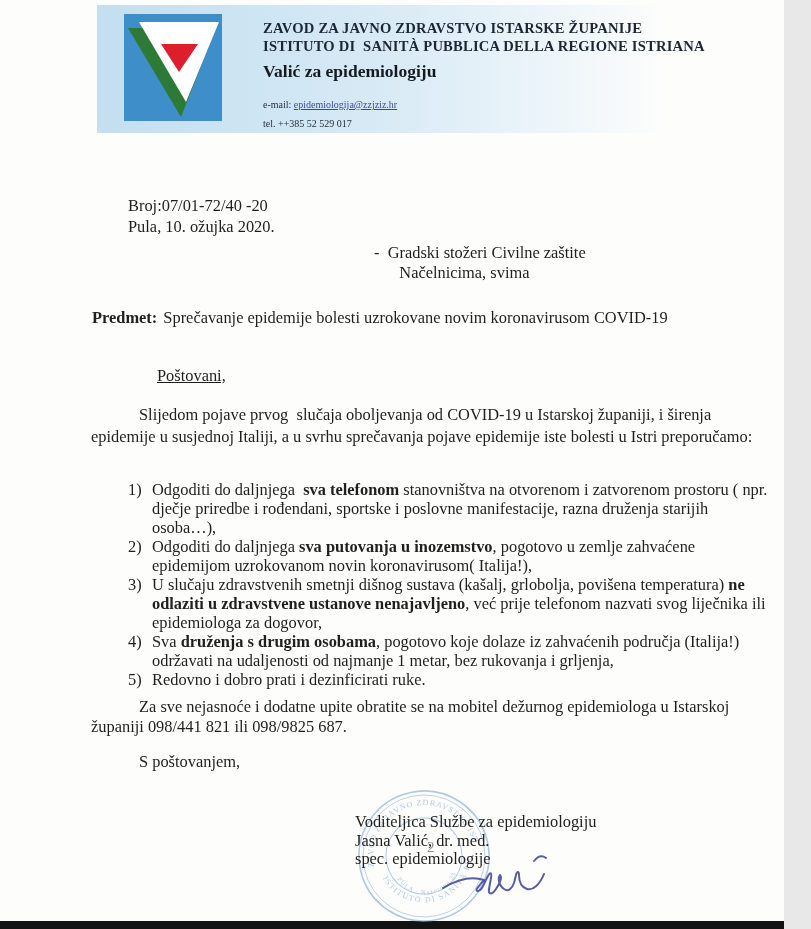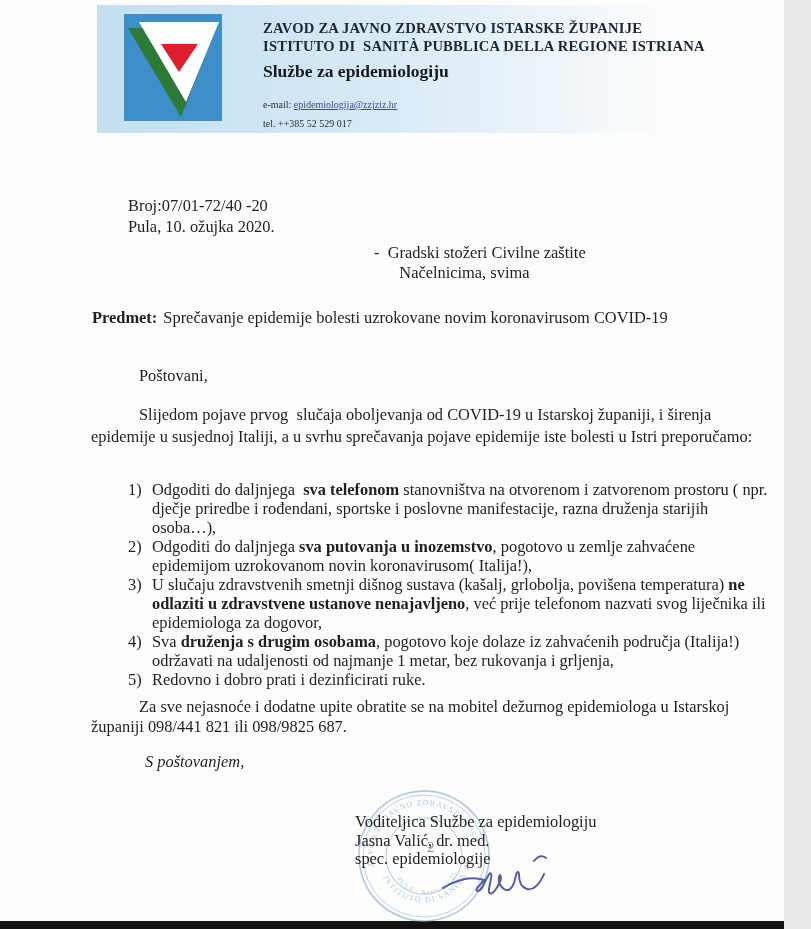--- a/index.html
+++ b/index.html
@@ -20,28 +20,28 @@
   .dept{font-weight:bold;font-size:17.5px;line-height:21px;margin-top:6px;color:#141a20;}
   .contact{font-size:10px;line-height:19px;margin-top:13px;color:#24303a;}
   .email-link{color:var(--link,#3b4a9a);text-decoration:underline;cursor:pointer;}
   
   .blk{position:absolute;font-size:16.4px;}
   .meta{left:92px;top:196px;line-height:20.5px;margin-left:36px;}
   .recipient{left:374px;top:243px;line-height:20px;}
   .recipient .r2{margin-left:13px;}
   .subject{left:92px;top:308px;line-height:20px;}
   .subject b{margin-right:2px;}
-  .salutation{left:139px;top:366px;}
+  .salutation{left:157px;top:366px;text-decoration:underline;}
   .intro{left:91px;top:404px;width:680px;line-height:21.5px;text-indent:48px;white-space:pre-wrap;}
   .rec-list{left:128px;top:480px;width:648px;line-height:19px;}
   .rec-item{display:flex;align-items:flex-start;}
   .rec-num{width:24px;flex:none;}
   .rec-text{flex:1;white-space:pre-wrap;}
   .contact-para{left:91px;top:697px;width:665px;line-height:19.5px;text-indent:48px;}
-  .regards{left:145px;top:752px;font-style:italic;}
+  .regards{left:139px;top:752px;}
   
   .sig-block{left:355px;top:813px;width:300px;line-height:18.5px;z-index:2;}
   .stamp{position:absolute;left:349px;top:781px;width:150px;height:150px;z-index:1;opacity:.6;transform:rotate(-12deg);}
   .stamp-number{position:absolute;left:427px;top:839px;font-size:15px;color:#8f8f8f;z-index:2;font-family:"Liberation Serif",serif;}
   .ink{position:absolute;left:440px;top:850px;z-index:3;}
   .footer-bar{position:absolute;left:0;top:921px;width:811px;height:8px;background:var(--bar,#121212);}
 </style>
 </head>
 <body>
 
@@ -52,21 +52,21 @@
   <svg class="logo" viewBox="0 0 98 107">
     <rect x="0" y="0" width="98" height="107" fill="#3e8ec9"></rect>
     <polygon points="4,14 92,14 57,103" fill="#2c7a36"></polygon>
     <polygon points="15,8 95,8 62,88" fill="#ffffff"></polygon>
     <polygon points="37,30 74,30 55,58" fill="#dd1f2d"></polygon>
   </svg>
 
   <div class="header-text">
     <div class="org-line">ZAVOD ZA JAVNO ZDRAVSTVO ISTARSKE ŽUPANIJE</div>
     <div class="org-line">ISTITUTO DI  SANITÀ PUBBLICA DELLA REGIONE ISTRIANA</div>
-    <div class="dept">Službe za epidemiologiju</div>
+    <div class="dept">Valić za epidemiologiju</div>
     <div class="contact">
       <div><span>e-mail: </span><span class="email-link">epidemiologija@zzjziz.hr</span></div>
       <div>tel. ++385 52 529 017</div>
     </div>
   </div>
 
   <div class="blk meta">
     <div>Broj:07/01-72/40 -20</div>
     <div>Pula, 10. ožujka 2020.</div>
   </div>

